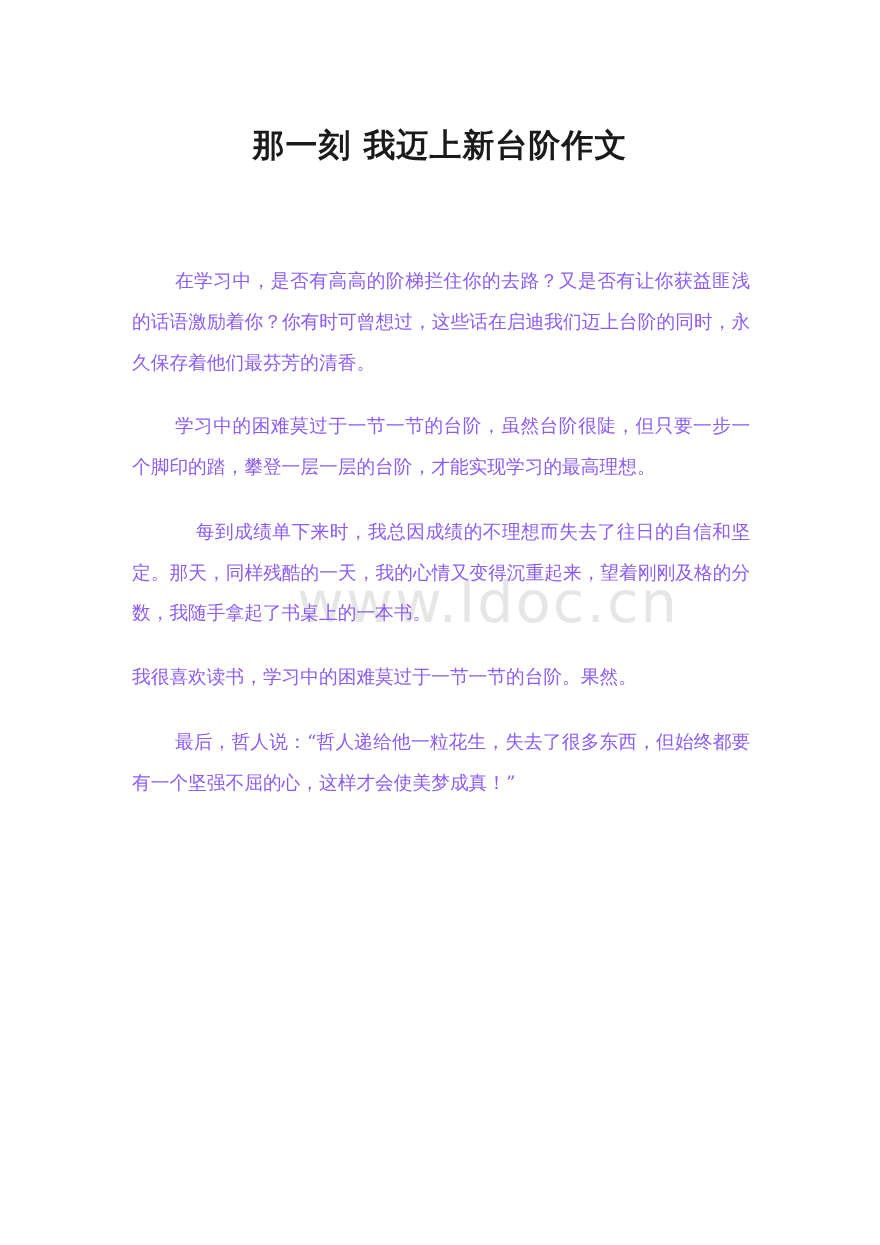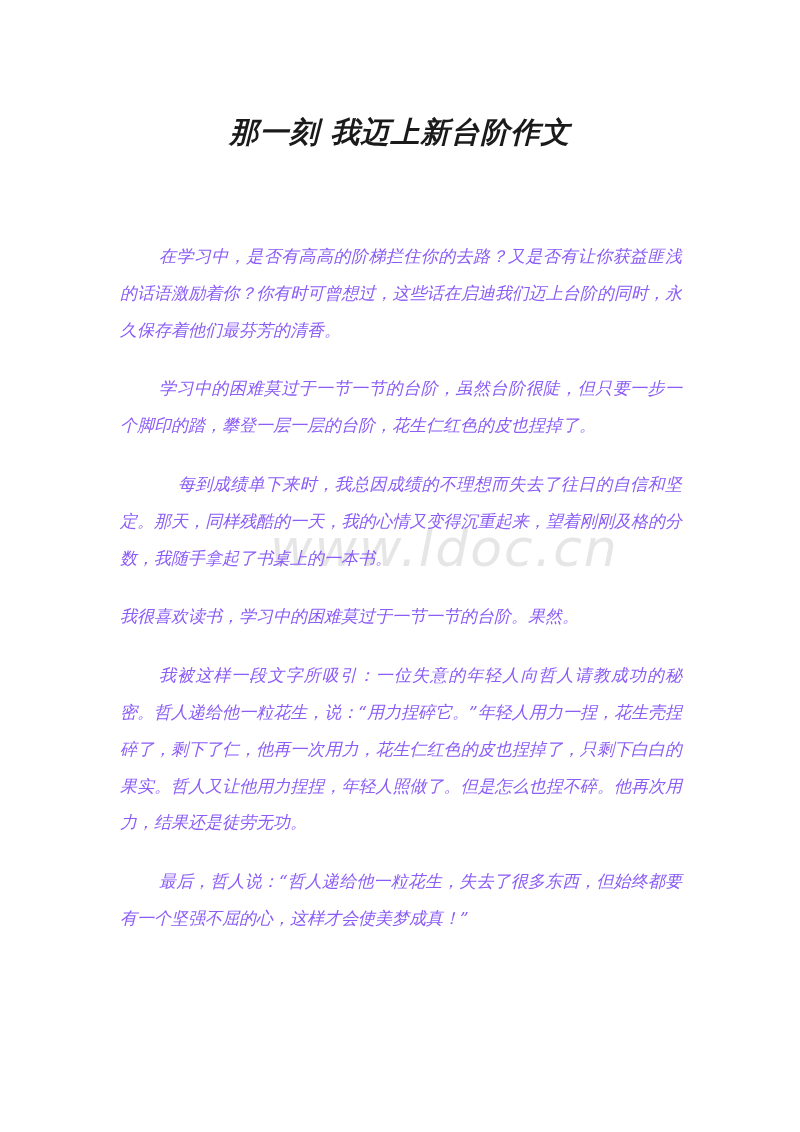--- a/index.html
+++ b/index.html
@@ -1,20 +1,19 @@
 <!DOCTYPE html>
 <html><head>
   <meta charset="utf-8">
   <style>
     html, body { margin: 0; padding: 0; background: #ffffff; }
     body { width: 800px; height: 1132px; position: relative; overflow: hidden; }
     .page {
       position: absolute; left: 0; top: 0; width: 664px; height: 1132px;
       background: #ffffff;
-      font-style: italic;
     }
     .title {
       position: absolute; top: 113px; left: 0; width: 800px;
       text-align: center;
       font-family: "DejaVu Sans", sans-serif;
       font-weight: bold; font-size: 29px; color: #1a1a1a;
       letter-spacing: 1px;
     }
     .body {
       position: absolute; left: 120px; top: 238px; width: 562px;
@@ -35,19 +34,18 @@
 </head>
 <body>
 
 <div class="page">
   <div class="title">那一刻 我迈上新台阶作文</div>
 
   <div class="watermark">www.ldoc.cn</div>
 
   <div class="body">
     <p class="para indent">在学习中，是否有高高的阶梯拦住你的去路？又是否有让你获益匪浅的话语激励着你？你有时可曾想过，这些话在启迪我们迈上台阶的同时，永久保存着他们最芬芳的清香。</p>
-    <p class="para indent">学习中的困难莫过于一节一节的台阶，虽然台阶很陡，但只要一步一个脚印的踏，攀登一层一层的台阶，花生仁红色的皮也捏掉了。</p>
+    <p class="para indent">学习中的困难莫过于一节一节的台阶，虽然台阶很陡，但只要一步一个脚印的踏，攀登一层一层的台阶，才能实现学习的最高理想。</p>
     <p class="para indent2">每到成绩单下来时，我总因成绩的不理想而失去了往日的自信和坚定。那天，同样残酷的一天，我的心情又变得沉重起来，望着刚刚及格的分数，我随手拿起了书桌上的一本书。</p>
     <p class="para">我很喜欢读书，学习中的困难莫过于一节一节的台阶。果然。</p>
-    <p class="para indent">我被这样一段文字所吸引：一位失意的年轻人向哲人请教成功的秘密。哲人递给他一粒花生，说：“用力捏碎它。”年轻人用力一捏，花生壳捏碎了，剩下了仁，他再一次用力，花生仁红色的皮也捏掉了，只剩下白白的果实。哲人又让他用力捏捏，年轻人照做了。但是怎么也捏不碎。他再次用力，结果还是徒劳无功。</p>
     <p class="para indent">最后，哲人说：“哲人递给他一粒花生，失去了很多东西，但始终都要有一个坚强不屈的心，这样才会使美梦成真！”</p>
   </div>
 </div>
 
 </body></html>

